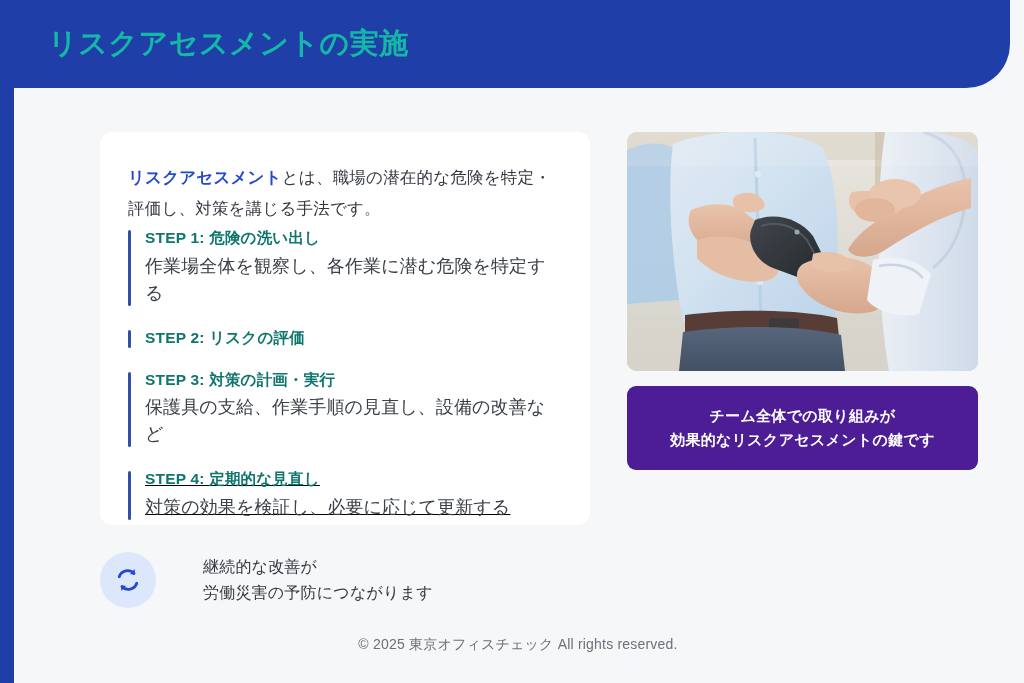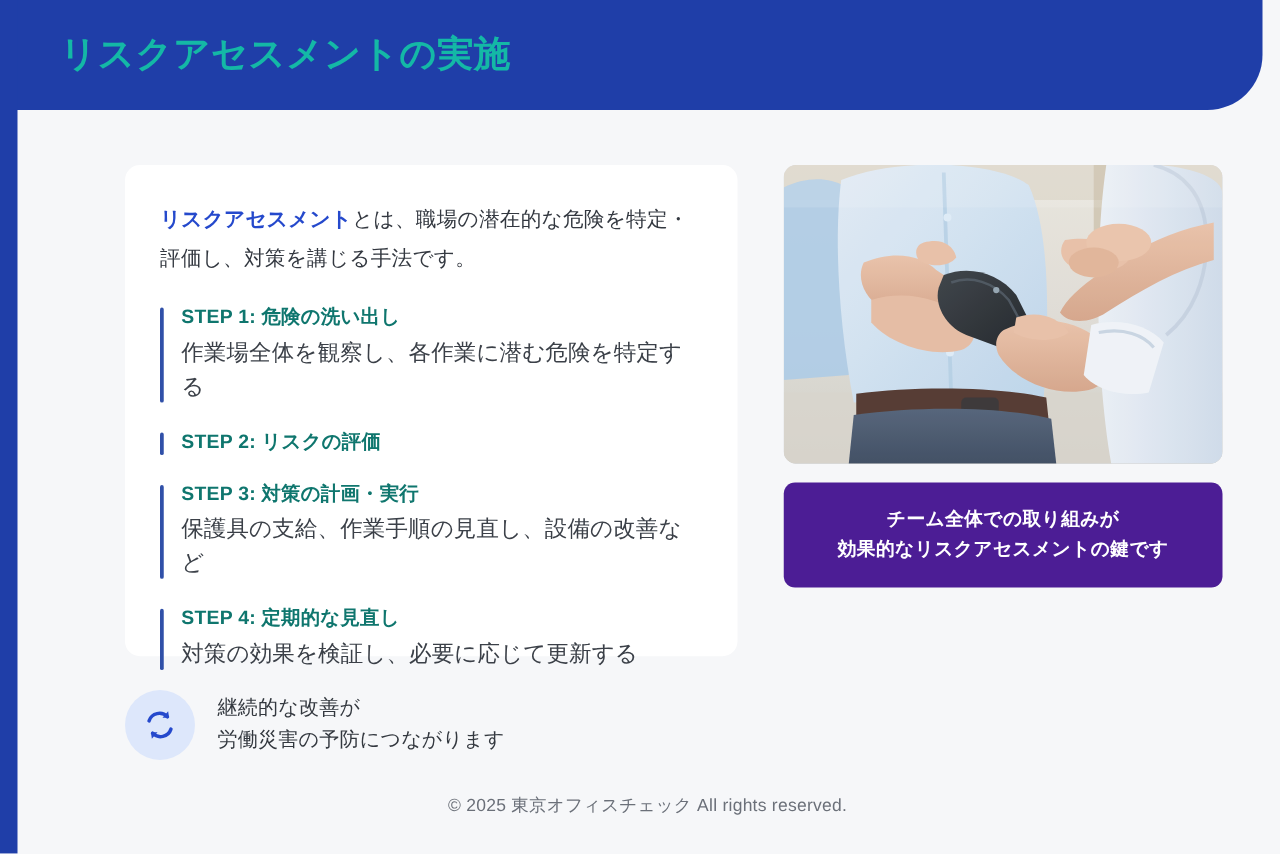--- a/index.html
+++ b/index.html
@@ -69,37 +69,36 @@
     background: #ffffff;
     border-radius: 12px;
     padding: 30px 28px 24px 28px;
   }
 
   .intro {
     font-size: 16.5px;
     line-height: 1.85;
     color: #333840;
     letter-spacing: 0.2px;
-    margin-bottom: 20px;
-    font-family: Liberation Mono, monospace;
+    margin-bottom: 4px;
   }
 
   .intro .hl {
     color: #2549cc;
     font-weight: bold;
   }
 
   .steps { display: block; }
 
   .step {
     position: relative;
     padding-left: 17px;
     margin-bottom: 20px;
   }
-  .step:last-child { margin-bottom: 0; }
+  .step:last-child { margin-bottom: 0; text-decoration: underline; }
 
   .step::before {
     content: "";
     position: absolute;
     left: 0; top: 3px; bottom: 1px;
     width: 3px;
     background: #3050a8;
     border-radius: 2px;
   }
 
@@ -176,20 +175,21 @@
     flex: none;
   }
 
   .note-icon svg { display: block; }
 
   .note-text {
     font-size: 16px;
     line-height: 1.62;
     color: #33383f;
     letter-spacing: 0.2px;
+    margin-left: 29px;
   }
 
   
   .footer {
     position: absolute;
     left: 12px;
     right: 0;
     top: 636px;
     text-align: center;
     font-size: 14px;

